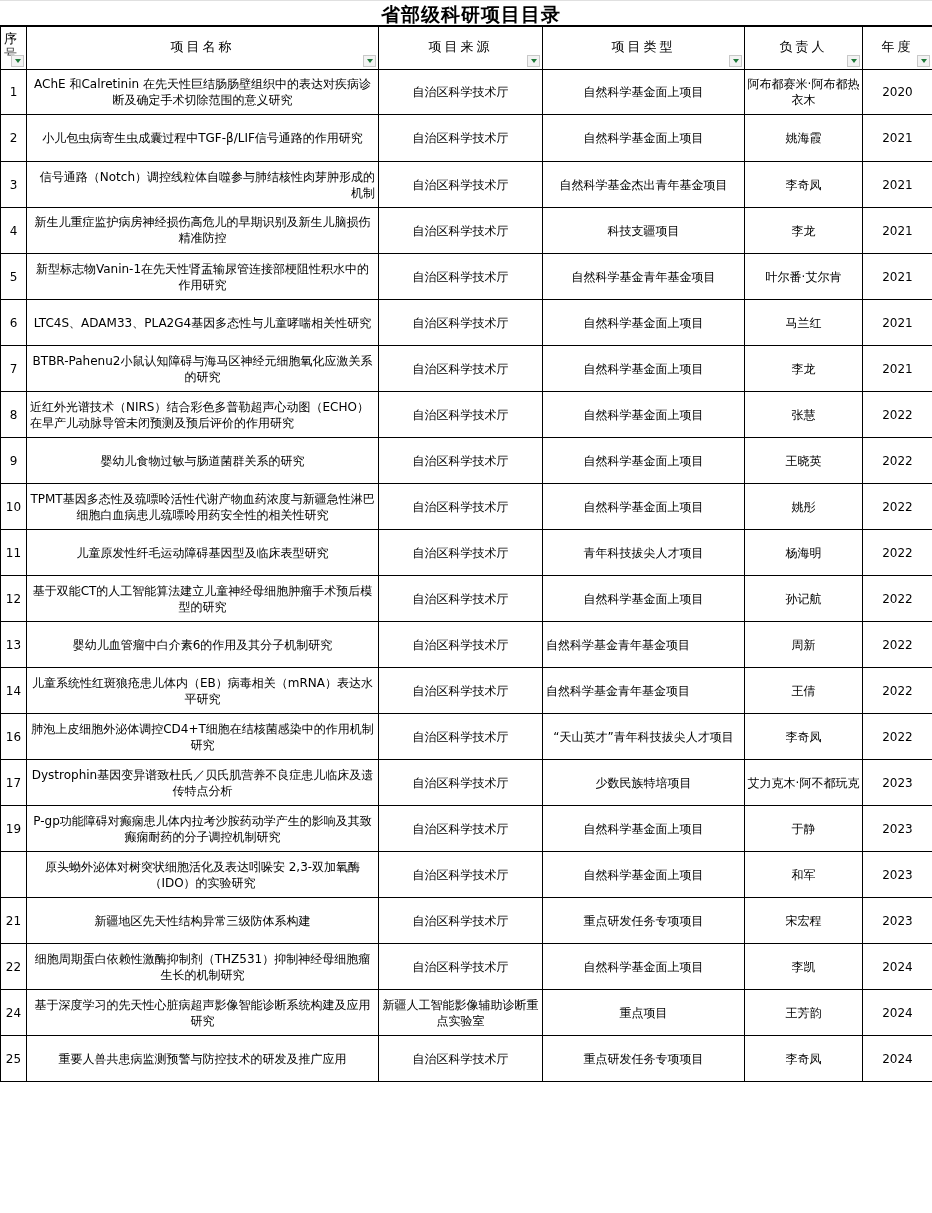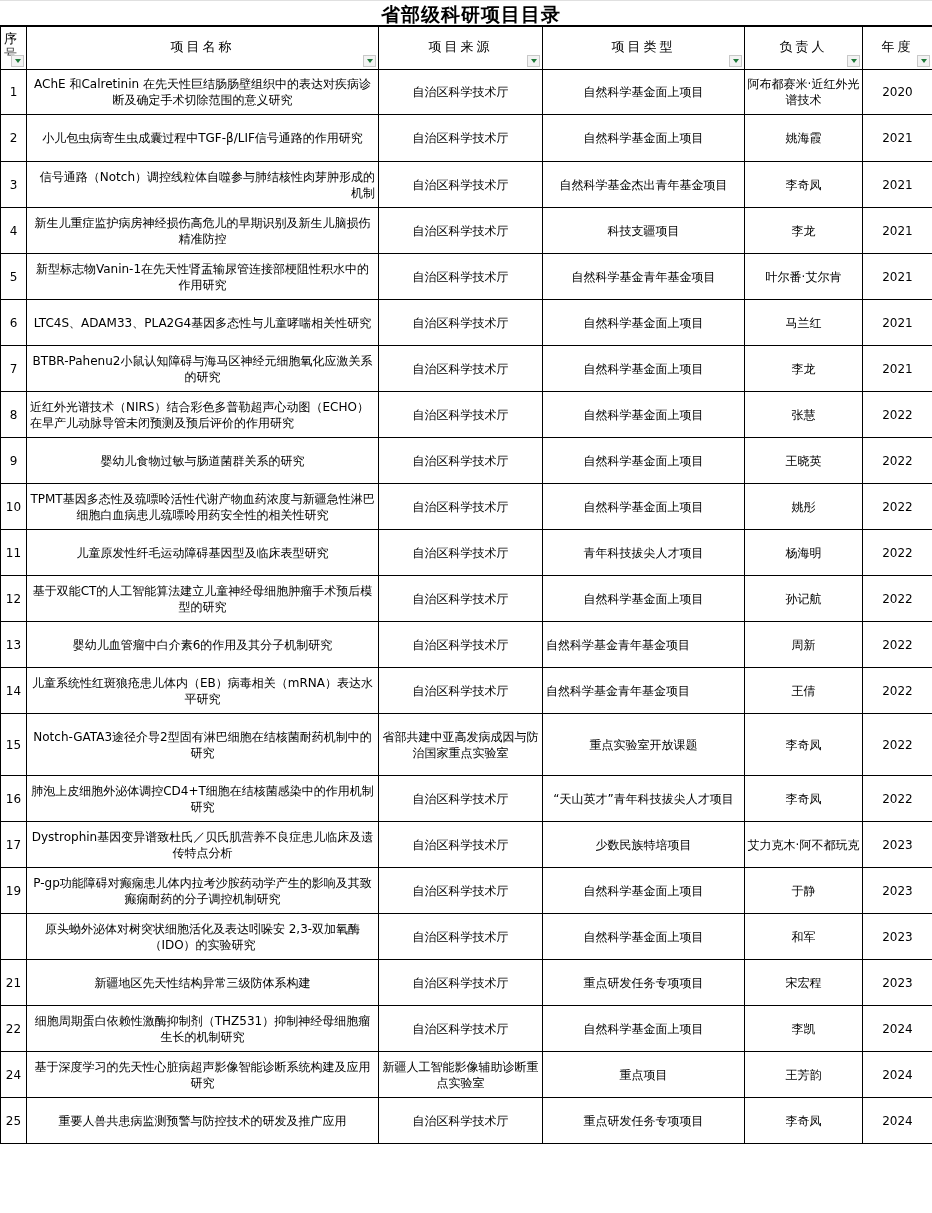--- a/index.html
+++ b/index.html
@@ -79,42 +79,42 @@
           <span class="filter-btn"></span>
         </th>
       </tr>
     </thead>
     <tbody id="rows">
         <tr>
           <td class="seq num" style="height: 44px;">1</td>
           <td class="name" style="height: 44px;">AChE 和Calretinin 在先天性巨结肠肠壁组织中的表达对疾病诊断及确定手术切除范围的意义研究</td>
           <td class="source" style="height: 44px;">自治区科学技术厅</td>
           <td class="type" style="height: 44px;">自然科学基金面上项目</td>
-          <td class="owner" style="height: 44px;">阿布都赛米·近红外光谱技术</td>
+          <td class="owner" style="height: 44px;">阿布都赛米·阿布都热衣木</td>
           <td class="year num" style="height: 44px;">2020</td>
         </tr>
         <tr>
           <td class="seq num" style="height: 46px;">2</td>
           <td class="name" style="height: 46px; margin-left: 32px;">小儿包虫病寄生虫成囊过程中TGF-β/LIF信号通路的作用研究</td>
           <td class="source" style="height: 46px;">自治区科学技术厅</td>
           <td class="type" style="height: 46px;">自然科学基金面上项目</td>
           <td class="owner" style="height: 46px;">姚海霞</td>
           <td class="year num" style="height: 46px;">2021</td>
         </tr>
         <tr>
           <td class="seq num" style="height: 45px;">3</td>
           <td class="name" style="height: 45px; text-align: right;">信号通路（Notch）调控线粒体自噬参与肺结核性肉芽肿形成的机制</td>
           <td class="source" style="height: 45px;">自治区科学技术厅</td>
           <td class="type" style="height: 45px;">自然科学基金杰出青年基金项目</td>
           <td class="owner" style="height: 45px;">李奇凤</td>
           <td class="year num" style="height: 45px;">2021</td>
         </tr>
         <tr>
           <td class="seq num" style="height: 45px;">4</td>
-          <td class="name" style="height: 45px;">新生儿重症监护病房神经损伤高危儿的早期识别及新生儿脑损伤精准防控</td>
+          <td class="name" style="height: 45px; font-family: Liberation Mono, monospace;">新生儿重症监护病房神经损伤高危儿的早期识别及新生儿脑损伤精准防控</td>
           <td class="source" style="height: 45px;">自治区科学技术厅</td>
           <td class="type" style="height: 45px;">科技支疆项目</td>
           <td class="owner" style="height: 45px;">李龙</td>
           <td class="year num" style="height: 45px;">2021</td>
         </tr>
         <tr>
           <td class="seq num" style="height: 45px;">5</td>
           <td class="name" style="height: 45px;">新型标志物Vanin-1在先天性肾盂输尿管连接部梗阻性积水中的作用研究</td>
           <td class="source" style="height: 45px;">自治区科学技术厅</td>
           <td class="type" style="height: 45px;">自然科学基金青年基金项目</td>
@@ -185,28 +185,20 @@
           <td class="owner" style="height: 45px;">周新</td>
           <td class="year num" style="height: 45px;">2022</td>
         </tr>
         <tr>
           <td class="seq num" style="height: 45px;">14</td>
           <td class="name" style="height: 45px;">儿童系统性红斑狼疮患儿体内（EB）病毒相关（mRNA）表达水平研究</td>
           <td class="source" style="height: 45px;">自治区科学技术厅</td>
           <td class="type left" style="height: 45px;">自然科学基金青年基金项目</td>
           <td class="owner" style="height: 45px;">王倩</td>
           <td class="year num" style="height: 45px;">2022</td>
-        </tr>
-        <tr>
-          <td class="seq num" style="height: 61px;">15</td>
-          <td class="name" style="height: 61px;">Notch-GATA3途径介导2型固有淋巴细胞在结核菌耐药机制中的研究</td>
-          <td class="source" style="height: 61px;">省部共建中亚高发病成因与防治国家重点实验室</td>
-          <td class="type" style="height: 61px;">重点实验室开放课题</td>
-          <td class="owner" style="height: 61px;">李奇凤</td>
-          <td class="year num" style="height: 61px;">2022</td>
         </tr>
         <tr>
           <td class="seq num" style="height: 45px;">16</td>
           <td class="name" style="height: 45px;">肺泡上皮细胞外泌体调控CD4+T细胞在结核菌感染中的作用机制研究</td>
           <td class="source" style="height: 45px;">自治区科学技术厅</td>
           <td class="type" style="height: 45px;">“天山英才”青年科技拔尖人才项目</td>
           <td class="owner" style="height: 45px;">李奇凤</td>
           <td class="year num" style="height: 45px;">2022</td>
         </tr>
         <tr>

